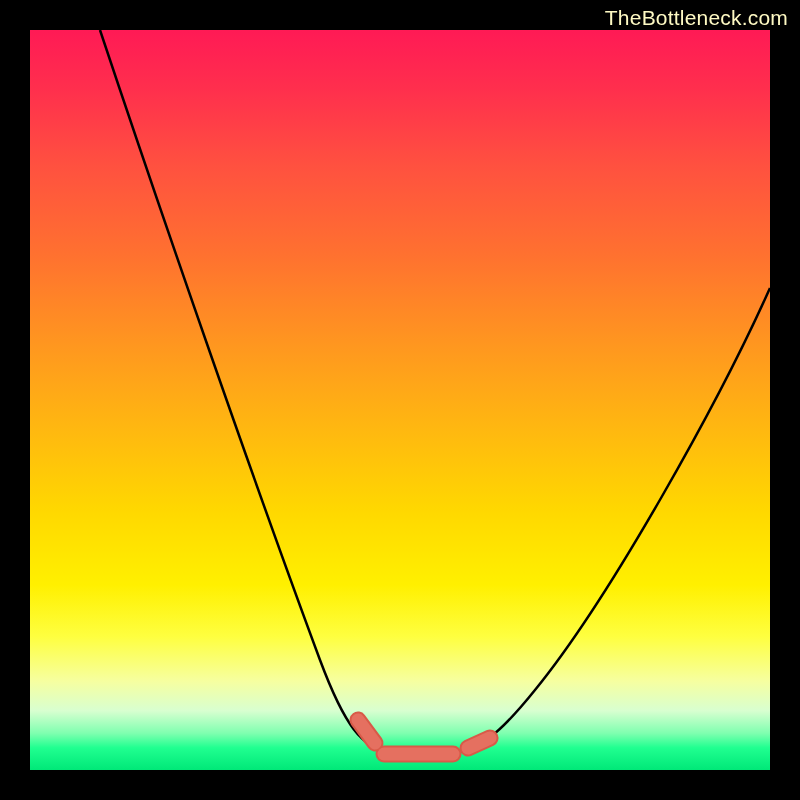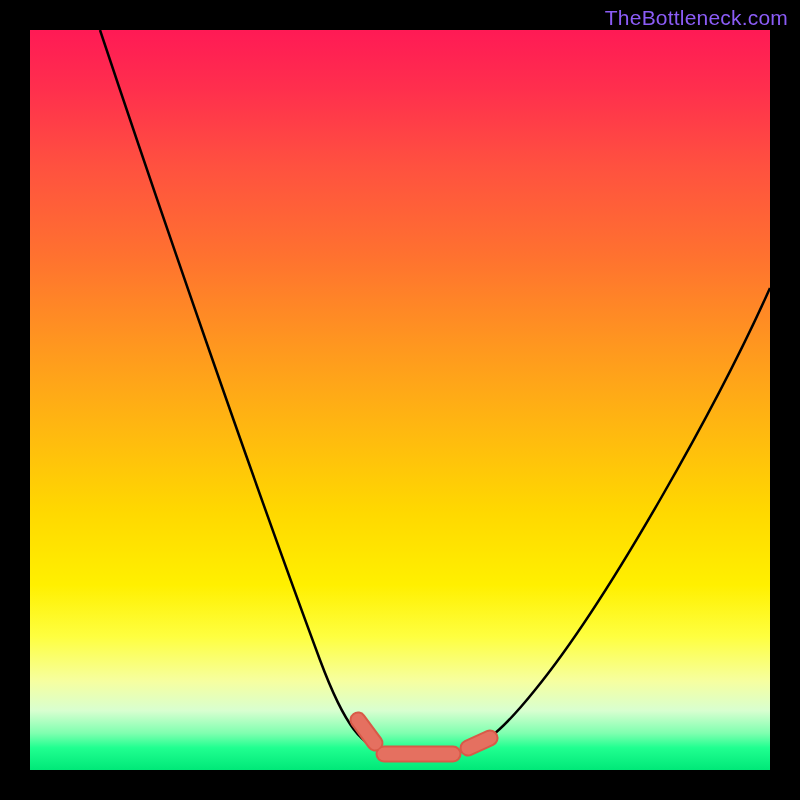--- a/index.html
+++ b/index.html
@@ -51,21 +51,21 @@
   svg.curve {
     position: absolute;
     inset: 0;
     width: 740px;
     height: 740px;
   }
   .watermark {
     position: absolute;
     top: 6px;
     right: 12px;
-    color: #8b5cf6;
+    color: #fef9c3;
     font-size: 21px;
     font-weight: 500;
     letter-spacing: 0.2px;
   }
 </style>
 </head>
 <body>
 
 <div class="frame">
 

